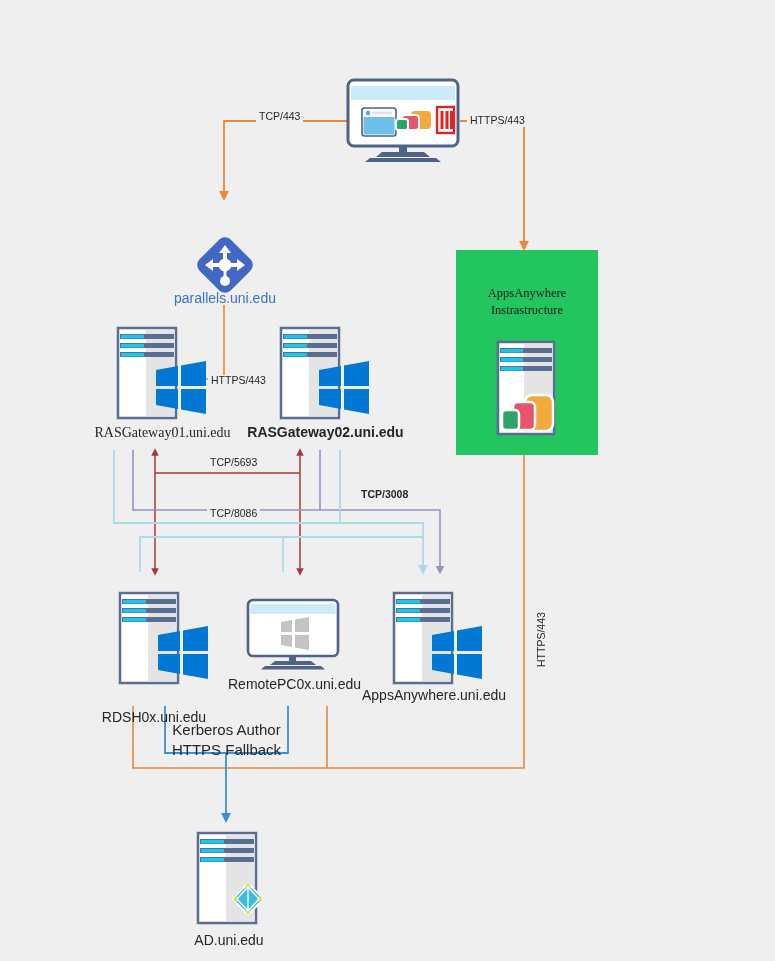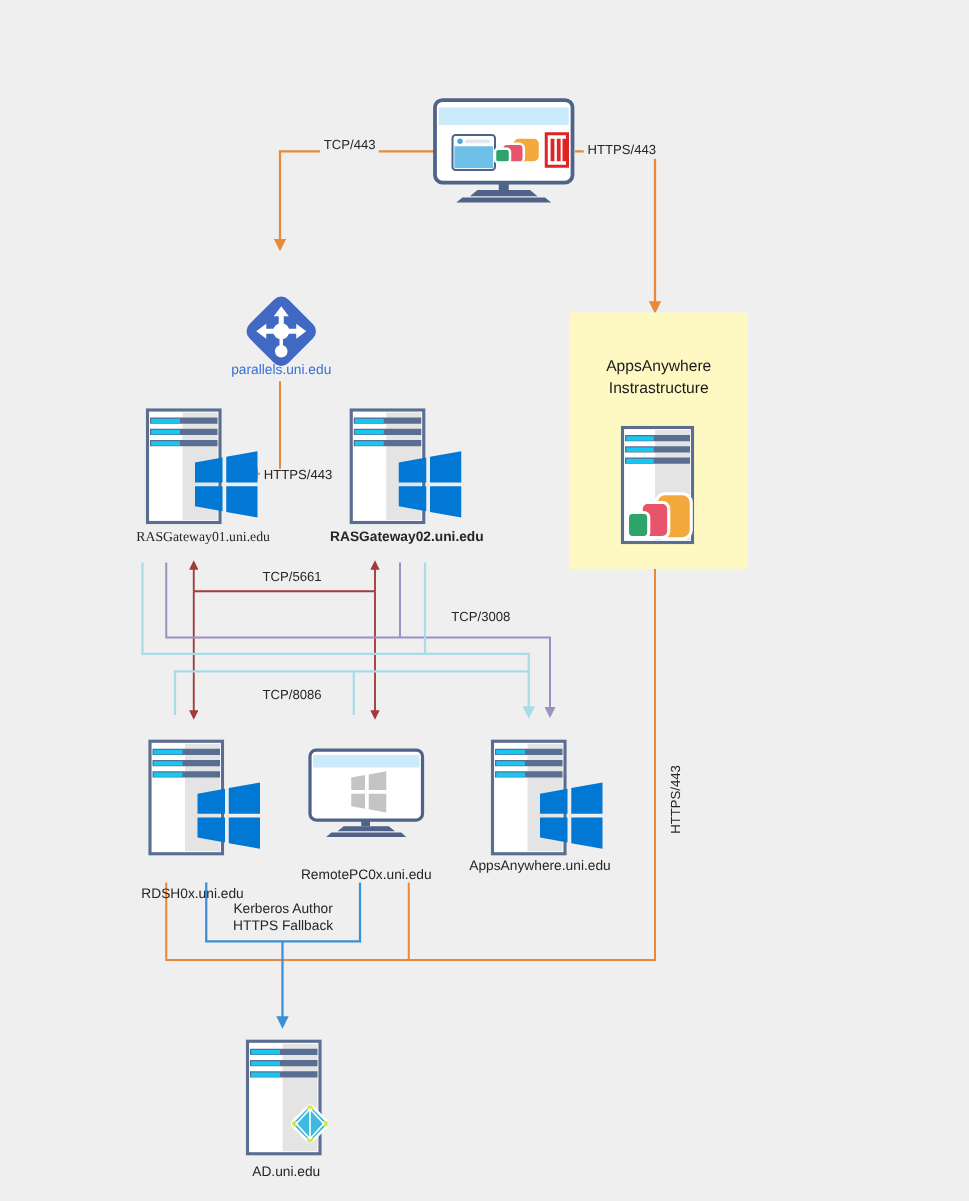--- a/index.html
+++ b/index.html
@@ -9,55 +9,56 @@
     font-family:"Liberation Sans", sans-serif;
     overflow:hidden;
     position:relative;
   }
   #stage{position:absolute;left:0;top:0;width:775px;height:696px;}
   svg.layer{position:absolute;left:0;top:0;width:775px;height:961px;overflow:visible;}
   .node{position:absolute;}
   .nlabel{
     position:absolute;
     text-align:center;
-    font-size:11px;
+    font-size:14px;
     color:#262626;
     white-space:nowrap;
     line-height:1.25;
   }
   .nlabel.link{color:#3b6fd4;}
   .port{
     position:absolute;
     font-size:10.5px;
     color:#262626;
     white-space:nowrap;
     background:#efefef;
     padding:0 3px;
     line-height:1.1;
   }
   .port.vert{
     transform:rotate(-90deg);
     transform-origin:left top;
   }
   .aabox{
     position:absolute;
-    background:#fef9c3;
+    background:#22c55e;
+    font-family:Liberation Serif, serif;
   }
   .aatitle{
     position:absolute;
     width:100%;
     text-align:center;
     font-size:12.5px;
     color:#1b1b1b;
     line-height:1.35;
   }
   .kerbtext{
     position:absolute;
     text-align:center;
-    font-size:11px;
+    font-size:15px;
     color:#262626;
     line-height:1.3;
     white-space:nowrap;
   }
 </style>
 </head>
 <body>
 
 <div id="stage">
 
@@ -108,25 +109,25 @@
     <path d="M165,706 L165,753 L288,753 L288,706" fill="none" stroke="#3b8fd4" stroke-width="1.8"></path>
     <path d="M226,753 L226,818" fill="none" stroke="#3b8fd4" stroke-width="1.8" marker-end="url(#ar-blue)"></path>
   </svg>
 
   <div class="port" style="left:256px;top:111px;">TCP/443</div>
 
   <div class="port" style="left:467px;top:115px;">HTTPS/443</div>
 
   <div class="port" style="left:208px;top:375px;">HTTPS/443</div>
 
-  <div class="port" style="left:207px;top:457px;">TCP/5661</div>
-
-  <div class="port" style="left:358px;top:489px;">TCP/3008</div>
-
-  <div class="port" style="left:207px;top:551px;">TCP/8086</div>
+  <div class="port" style="left:207px;top:457px;">TCP/5693</div>
+
+  <div class="port" style="left:358px;top:489px;font-weight:bold;">TCP/3008</div>
+
+  <div class="port" style="left:207px;top:508px;">TCP/8086</div>
 
   <div class="port vert" style="left:536px;top:670px;">HTTPS/443</div>
 
   <div class="kerbtext" style="left:165px;top:720px;width:123px;">
     <span>Kerberos Author</span><br>
     <span>HTTPS Fallback</span>
   </div>
 
   <div class="aabox" style="left:456px;top:250px;width:142px;height:205px;">
     <div class="aatitle" style="top:35px;">
@@ -244,21 +245,21 @@
       <path d="M5.5,6 h85 v10 h-85 z" fill="#cbeafa"></path>
       <path d="M36,24 L47,22 v12 h-11 z" fill="#c4c4c4"></path>
       <path d="M50,21.6 L64,19 v15 h-14 z" fill="#c4c4c4"></path>
       <path d="M36,37 L47,37 v12 l-11,-2 z" fill="#c4c4c4"></path>
       <path d="M50,37 L64,37 v15 l-14,-2.6 z" fill="#c4c4c4"></path>
       <rect x="44" y="58" width="7" height="5" fill="#4f6287"></rect>
       <path d="M30,63 h36 l5,4 h-46 z" fill="#4f6287"></path>
       <path d="M20,68 h56 l4,3.5 h-64 z" fill="#4f6287"></path>
     </svg>
   </div>
-  <div class="nlabel" style="left:228px;top:676px;width:130px;margin-top:18px;">RemotePC0x.uni.edu</div>
+  <div class="nlabel" style="left:228px;top:676px;width:130px;">RemotePC0x.uni.edu</div>
 
   <div class="node" style="left:392px;top:591px;">
     <svg width="92" height="94" viewBox="0 0 92 94">
       <rect x="2" y="2" width="58" height="90" fill="#ffffff" stroke="#5a6e91" stroke-width="2.5"></rect>
       <rect x="30" y="4" width="28" height="86" fill="#e4e4e4"></rect>
       <rect x="4" y="8" width="54" height="5" fill="#5a6e91"></rect>
       <rect x="4" y="17" width="54" height="5" fill="#5a6e91"></rect>
       <rect x="4" y="26" width="54" height="5" fill="#5a6e91"></rect>
       <rect x="5" y="9" width="23" height="3.5" fill="#18c7f0"></rect>
       <rect x="5" y="18" width="23" height="3.5" fill="#18c7f0"></rect>

